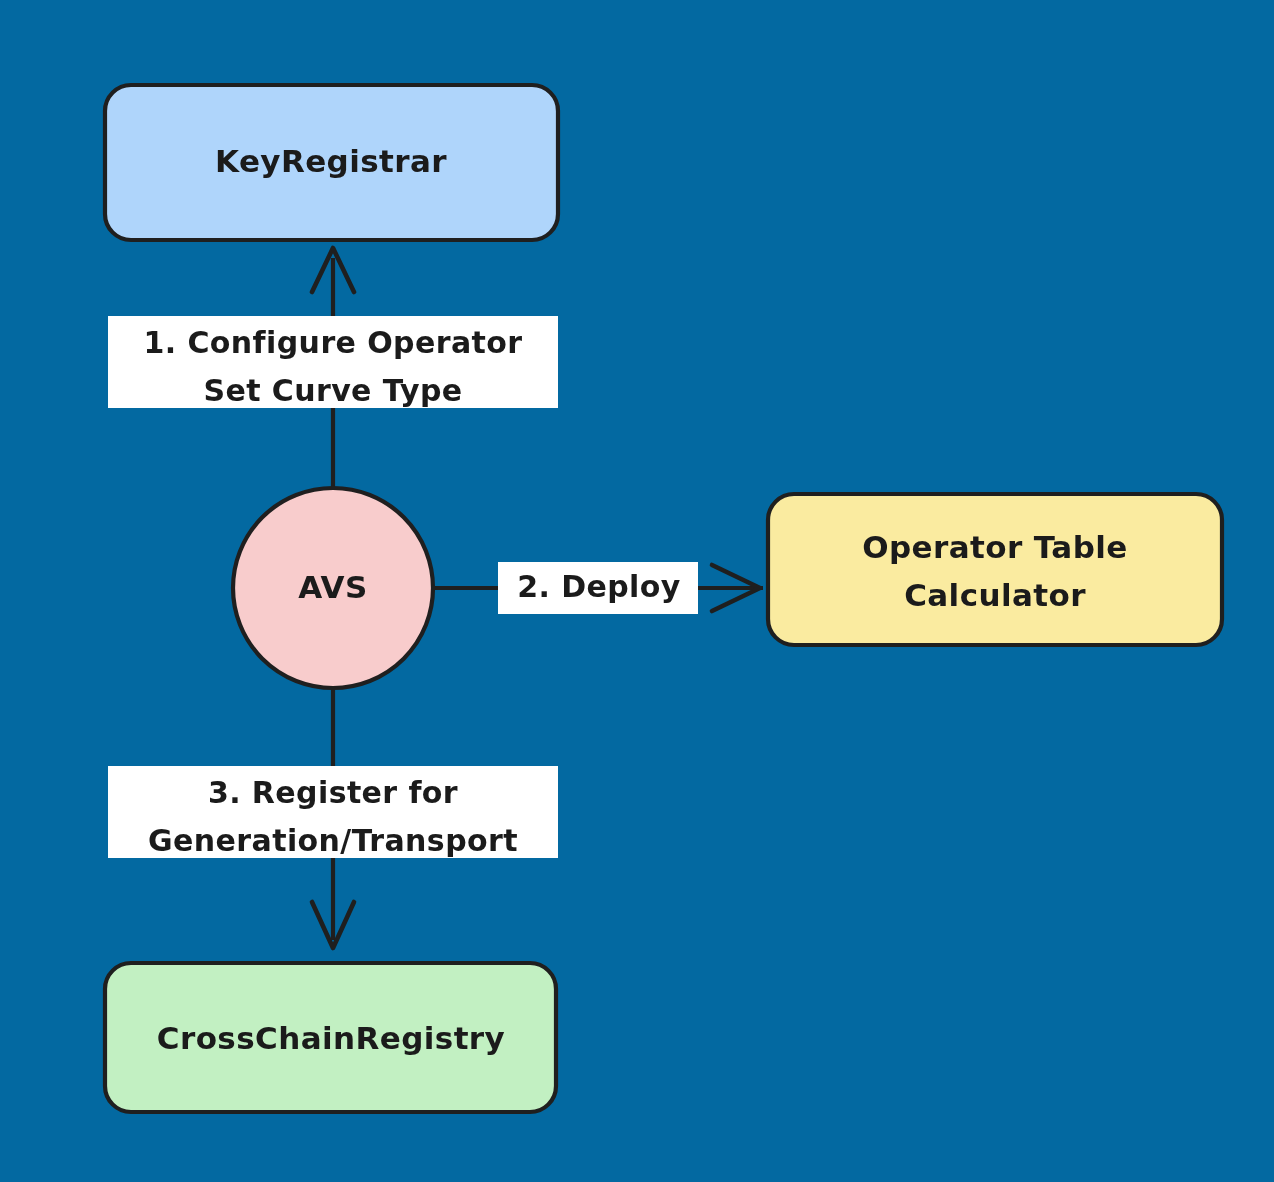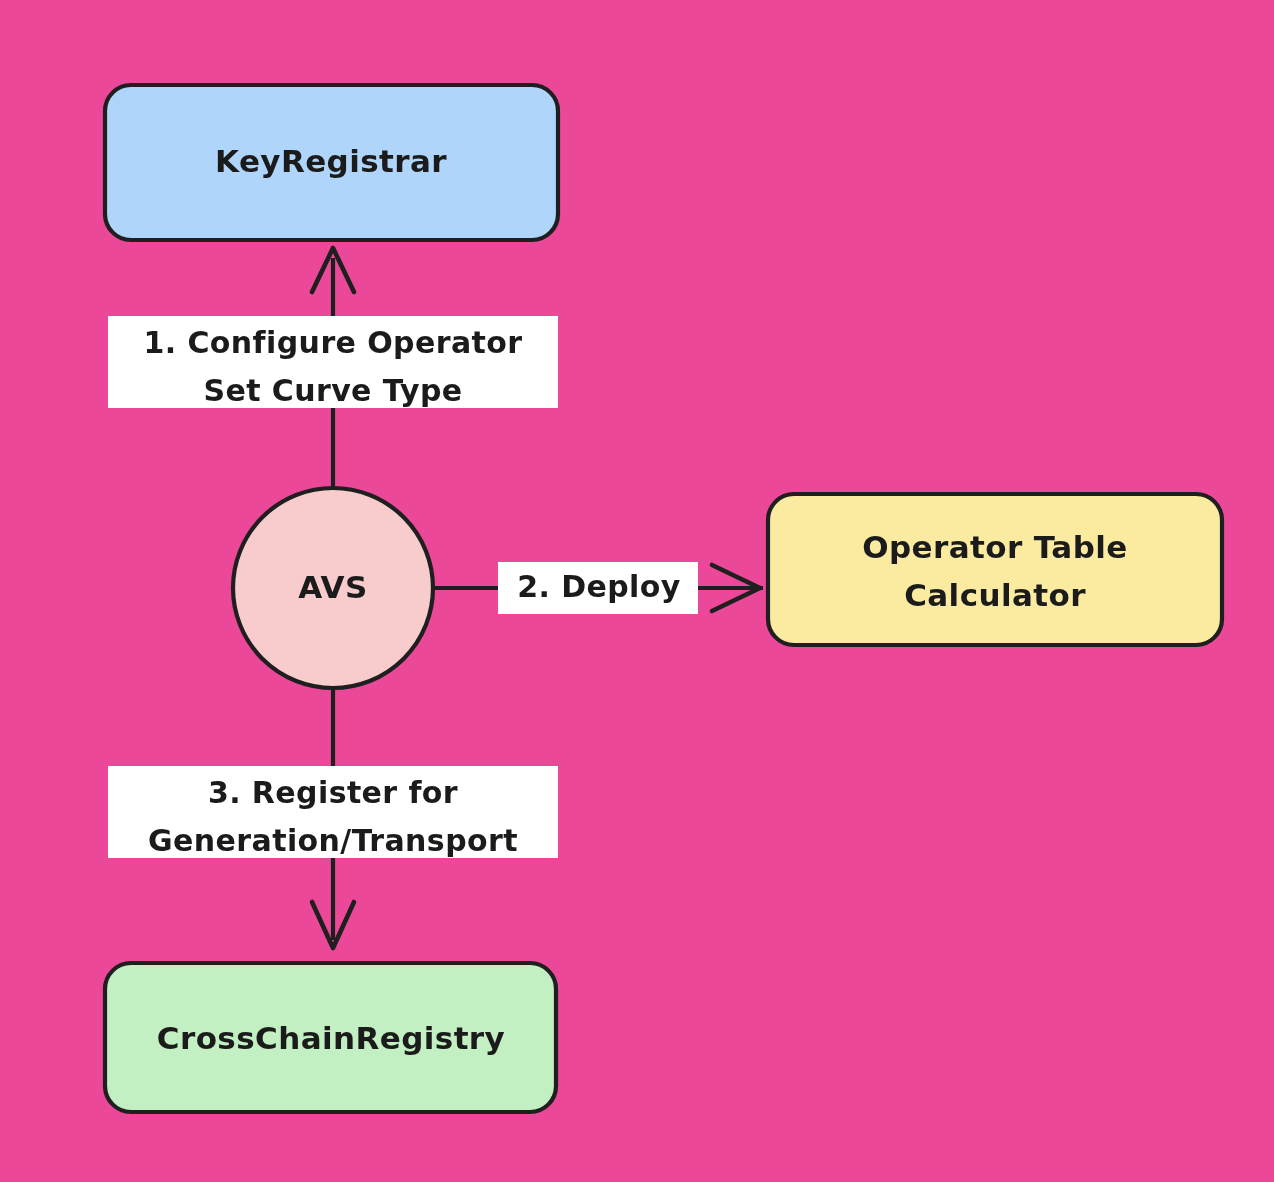--- a/index.html
+++ b/index.html
@@ -10,21 +10,21 @@
   body {
     width: 1274px;
     height: 1182px;
     overflow: hidden;
     font-family: "DejaVu Sans", sans-serif;
   }
   #diagram-root {
     position: relative;
     width: 1274px;
     height: 1182px;
-    background: #ec4899;
+    background: #0369a1;
   }
   svg.flow {
     position: absolute;
     left: 0;
     top: 0;
     width: 1274px;
     height: 1182px;
   }
   .node-shape {
     stroke: #1f1f1f;

